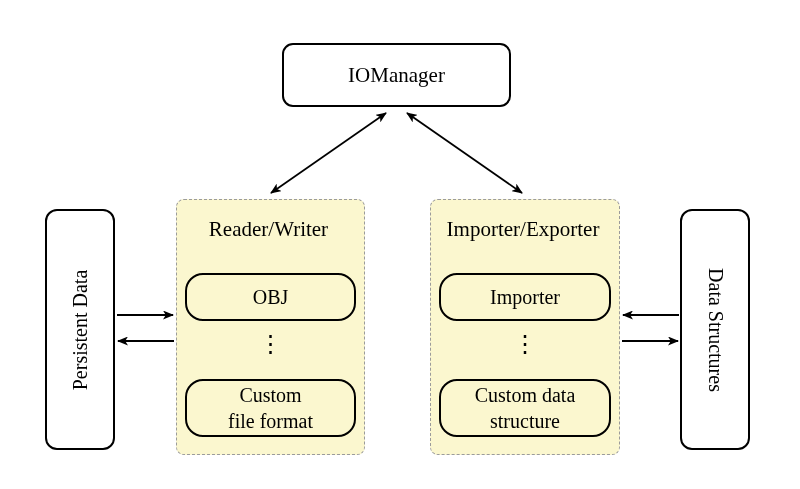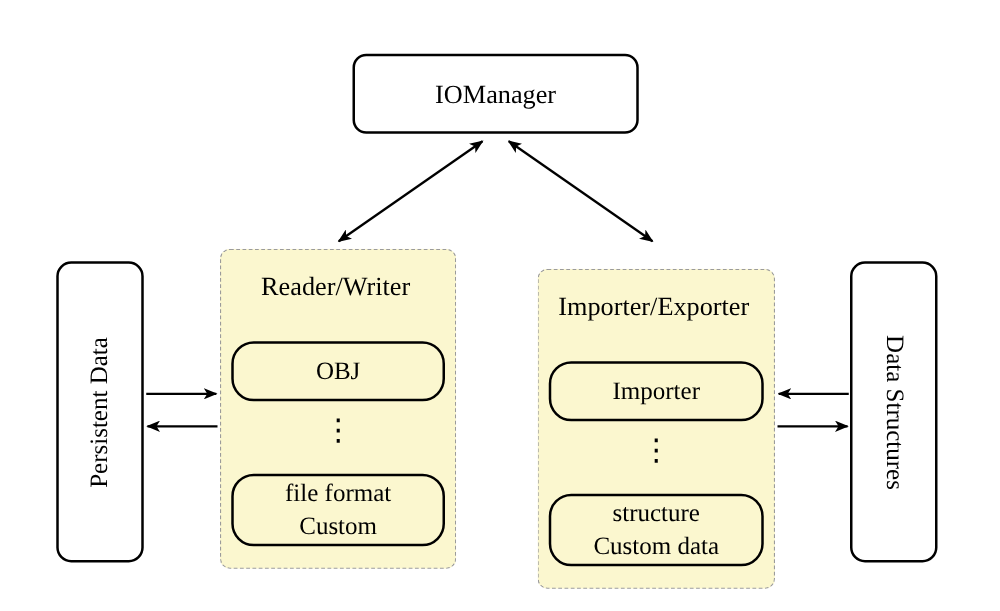--- a/index.html
+++ b/index.html
@@ -44,21 +44,21 @@
 
   
   .group {
     position: absolute;
     top: 199px; height: 256px;
     background: var(--container-fill, #FBF7CF);
     border: 1.6px dashed var(--container-border, #9b9b9b);
     border-radius: 8px;
   }
   #reader-writer { left: 176px; width: 189px; }
-  #importer-exporter { left: 430px; width: 190px; margin-top: 16px; }
+  #importer-exporter { left: 430px; width: 190px; }
   .group-title {
     position: absolute; top: 17px; left: 0; right: 4px;
     text-align: center; font-size: 21px;
     white-space: nowrap;
   }
   .inner-box {
     position: absolute; left: 8px; right: 8px;
     background: transparent;
     border: 2.5px solid var(--node-border, #000);
     border-radius: 18px;
@@ -104,34 +104,34 @@
     <span class="vlabel">Data Structures</span>
   </div>
 
   <div class="group" id="reader-writer">
     <div class="group-title">Reader/Writer</div>
     <div class="inner-box top-box">
       <span>OBJ</span>
     </div>
     <div class="dots">⋮</div>
     <div class="inner-box bottom-box">
+      <span>Custom</span>
       <span>file format</span>
-      <span>Custom</span>
     </div>
   </div>
 
   <div class="group" id="importer-exporter">
     <div class="group-title">Importer/Exporter</div>
     <div class="inner-box top-box">
       <span>Importer</span>
     </div>
     <div class="dots">⋮</div>
     <div class="inner-box bottom-box">
+      <span>Custom data</span>
       <span>structure</span>
-      <span>Custom data</span>
     </div>
   </div>
 
   <svg class="arrows" viewBox="0 0 800 489" xmlns="http://www.w3.org/2000/svg">
     <defs>
       <marker id="ah" viewBox="0 0 11 9" refX="10" refY="4.5" markerWidth="11" markerHeight="9" markerUnits="userSpaceOnUse" orient="auto-start-reverse">
         <path d="M0,0 L11,4.5 L0,9 L2.8,4.5 Z"></path>
       </marker>
     </defs>
     <line x1="386" y1="113" x2="271" y2="193" marker-start="url(#ah)" marker-end="url(#ah)"></line>

